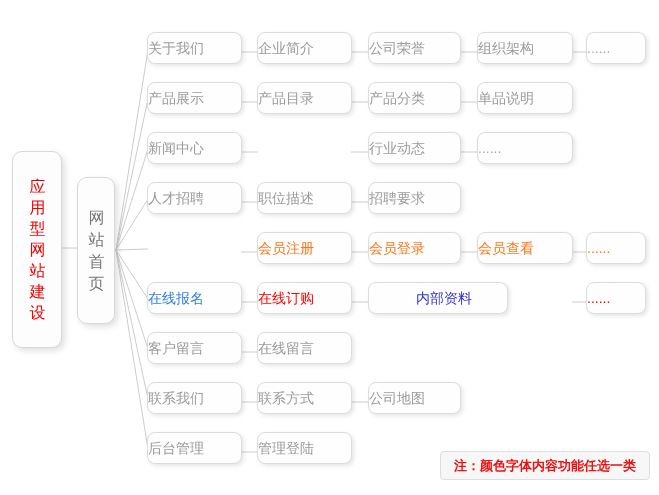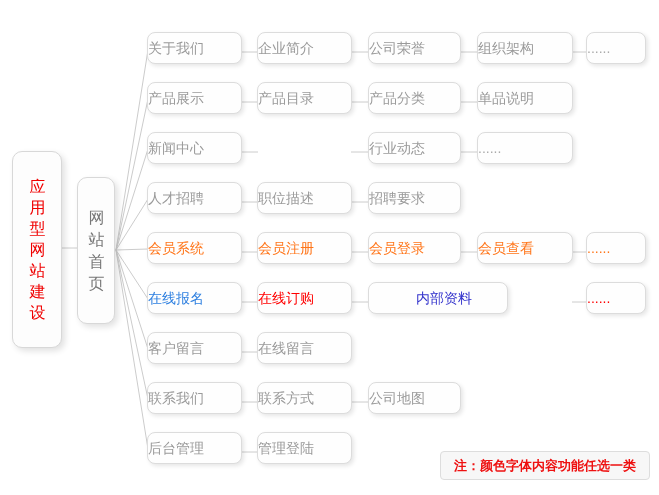--- a/index.html
+++ b/index.html
@@ -117,21 +117,20 @@
   <div class="node c4 r2" style="color: rgb(154, 154, 154);">单品说明</div>
 
   <div class="node c1 r3" style="color: rgb(154, 154, 154);">新闻中心</div>
   <div class="node c3 r3" style="color: rgb(154, 154, 154);">行业动态</div>
   <div class="node c4 r3" style="color: rgb(170, 170, 170);">......</div>
 
   <div class="node c1 r4" style="color: rgb(154, 154, 154);">人才招聘</div>
   <div class="node c2 r4" style="color: rgb(154, 154, 154);">职位描述</div>
   <div class="node c3 r4" style="color: rgb(154, 154, 154);">招聘要求</div>
 
-  <div class="node c1 r5" style="color: rgb(255, 117, 25);">会员系统</div>
   <div class="node c3 r5" style="color: rgb(255, 117, 25);">会员登录</div>
   <div class="node c2 r5" style="color: rgb(255, 117, 25);">会员注册</div>
   <div class="node c4 r5" style="color: rgb(255, 117, 25);">会员查看</div>
   <div class="node c5 r5" style="color: rgb(255, 117, 25);">......</div>
 
   <div class="node c1 r6" style="color: rgb(47, 128, 224);">在线报名</div>
   <div class="node c2 r6" style="color: rgb(255, 0, 0);">在线订购</div>
   <div class="node c3 r6" style="color: rgb(51, 51, 204); padding-left: 47px;">内部资料</div>
   <div class="node c5 r6" style="color: rgb(255, 0, 0);">......</div>
 

